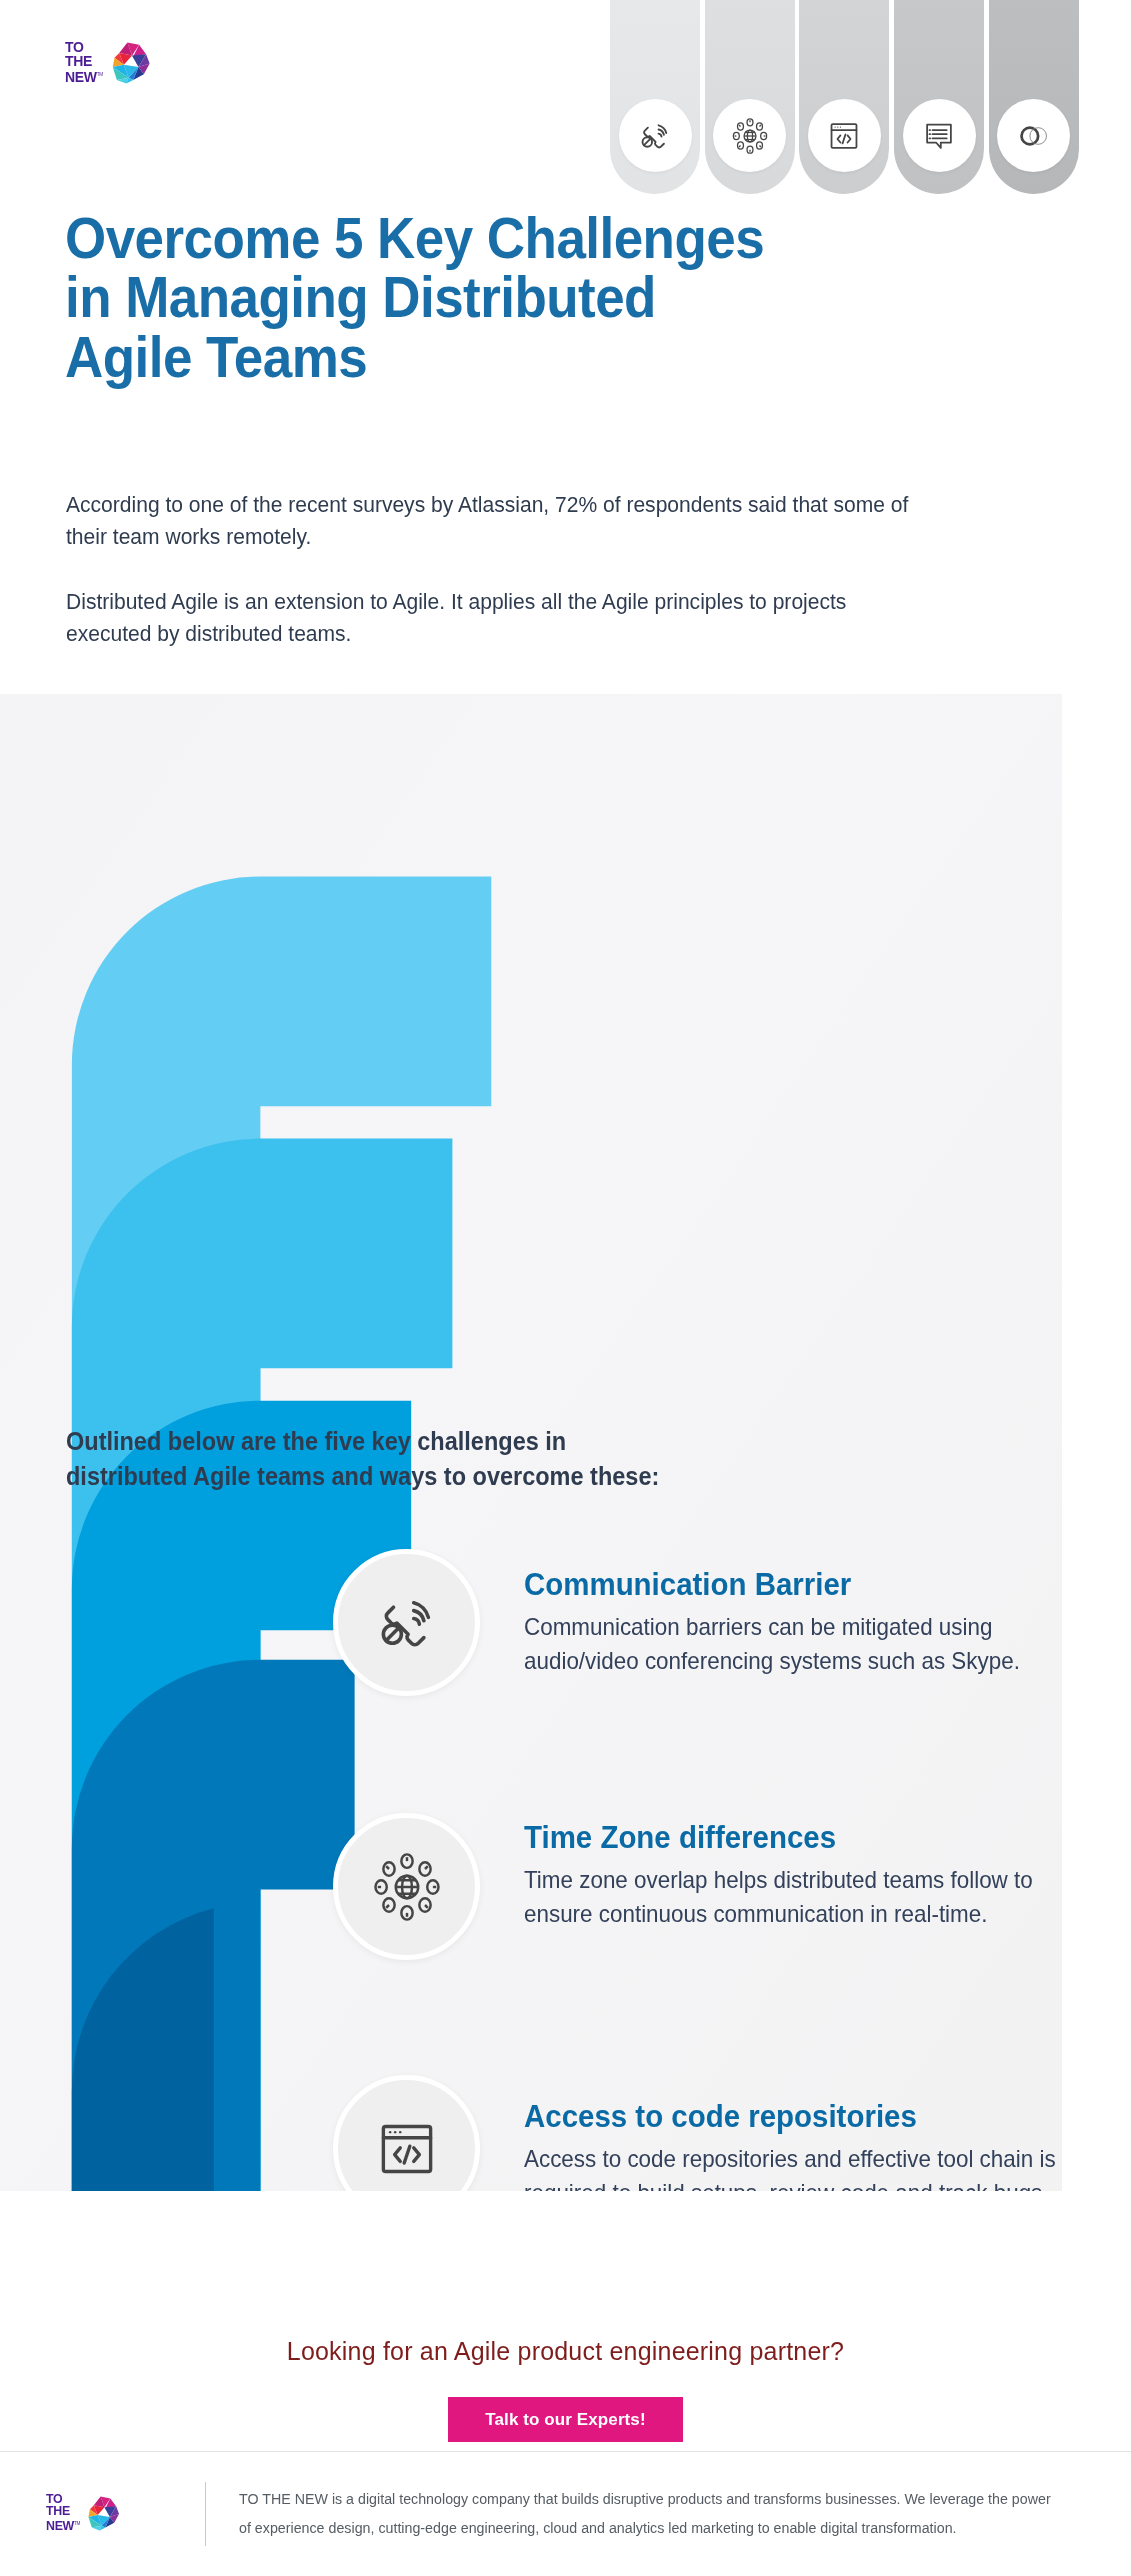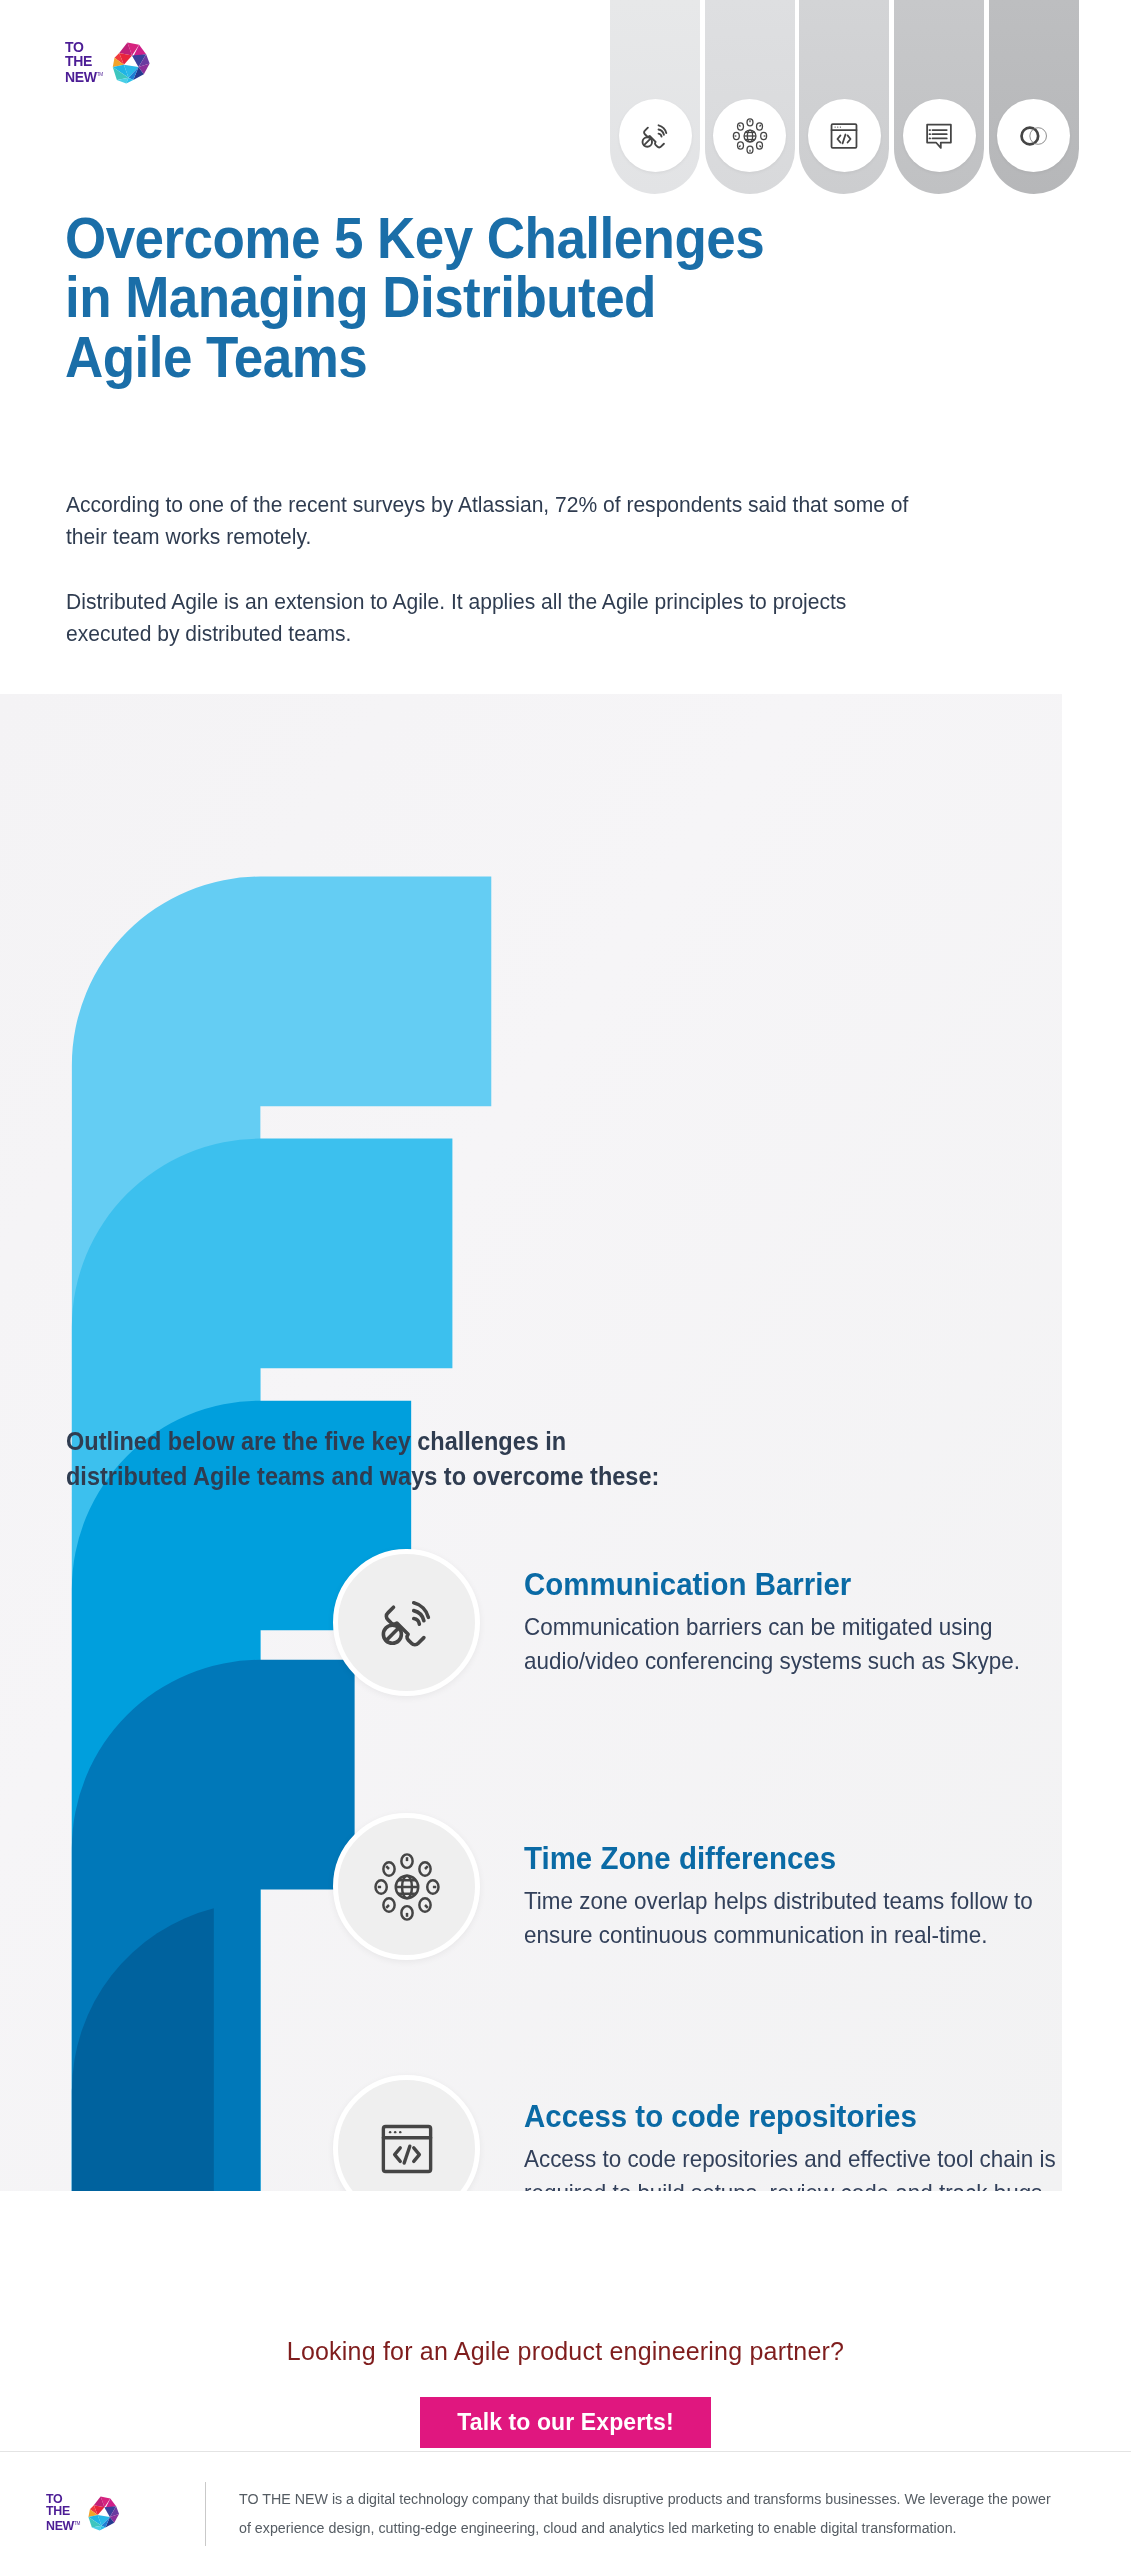--- a/index.html
+++ b/index.html
@@ -221,21 +221,21 @@
     color: #7f1d1d;
     letter-spacing: 0.2px;
   }
   .cta-btn {
     display: inline-block;
     margin-top: 31px;
     background: #e0177f;
     color: #ffffff;
     font-family: "Liberation Sans Narrow","Liberation Sans", sans-serif;
     font-weight: bold;
-    font-size: 23px;
+    font-size: 17px;
     padding: 14px 37px;
     border: none;
     cursor: pointer;
     line-height: 1;
     letter-spacing: 0.1px;
   }
 
   
   .footer {
     position: relative;
@@ -453,21 +453,21 @@
           <ellipse cx="32" cy="55" rx="5" ry="6"></ellipse>
             <line x1="32" y1="55" x2="32" y2="58.5"></line>
           <ellipse cx="16" cy="48" rx="5" ry="6"></ellipse>
             <line x1="16" y1="48" x2="13.5" y2="50.5"></line>
           <ellipse cx="9" cy="32" rx="5" ry="6"></ellipse>
             <line x1="9" y1="32" x2="6" y2="32"></line>
           <ellipse cx="16" cy="16" rx="5" ry="6"></ellipse>
             <line x1="16" y1="16" x2="13.5" y2="13.5"></line>
         </svg>
       </div>
-      <div class="copy" style="left:524px; top:29px;">
+      <div class="copy" style="left:524px; top:8px;">
         <h3>Time Zone differences</h3>
         <p>Time zone overlap helps distributed teams follow to ensure continuous communication in real-time.</p>
       </div>
     </div>
 
     <div class="item" style="top:1381px;">
       <div class="icon-badge" style="left:333px; top:0;">
         <svg viewBox="0 0 64 64" fill="none" stroke="#454545" stroke-width="3" stroke-linecap="round" stroke-linejoin="round">
           <rect x="11" y="12" width="42" height="40" rx="2"></rect>
           <line x1="11" y1="22" x2="53" y2="22"></line>

